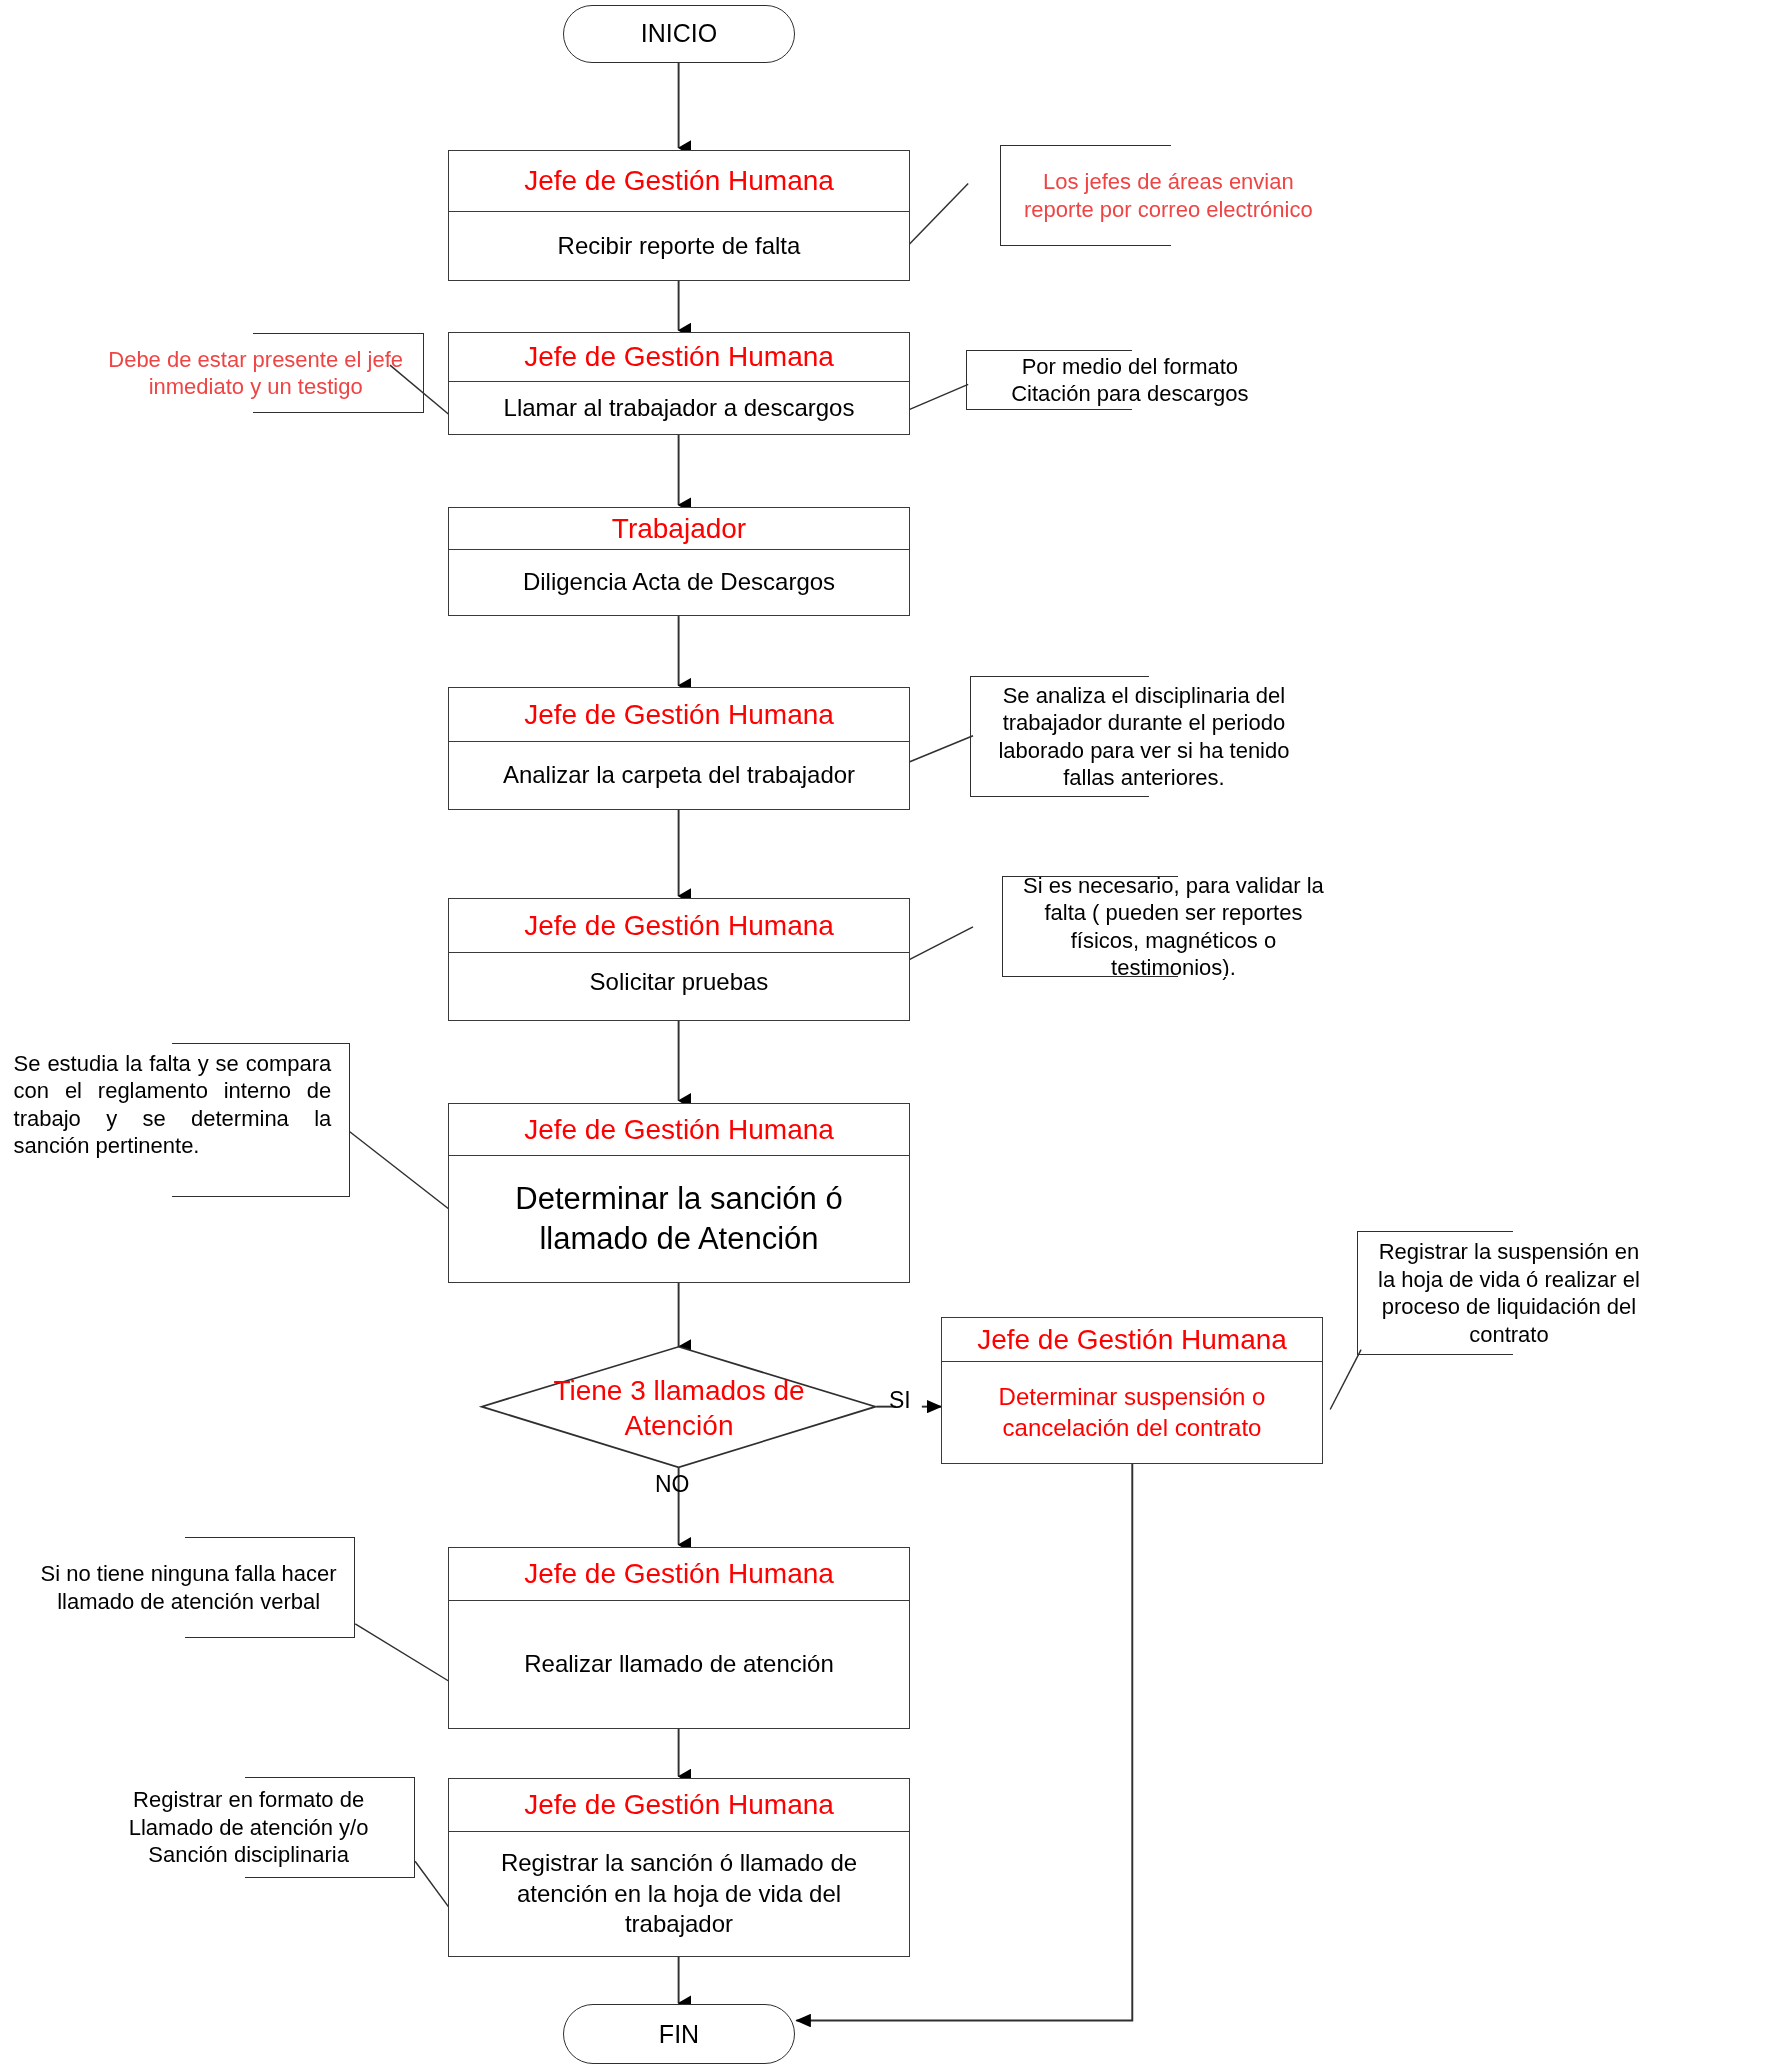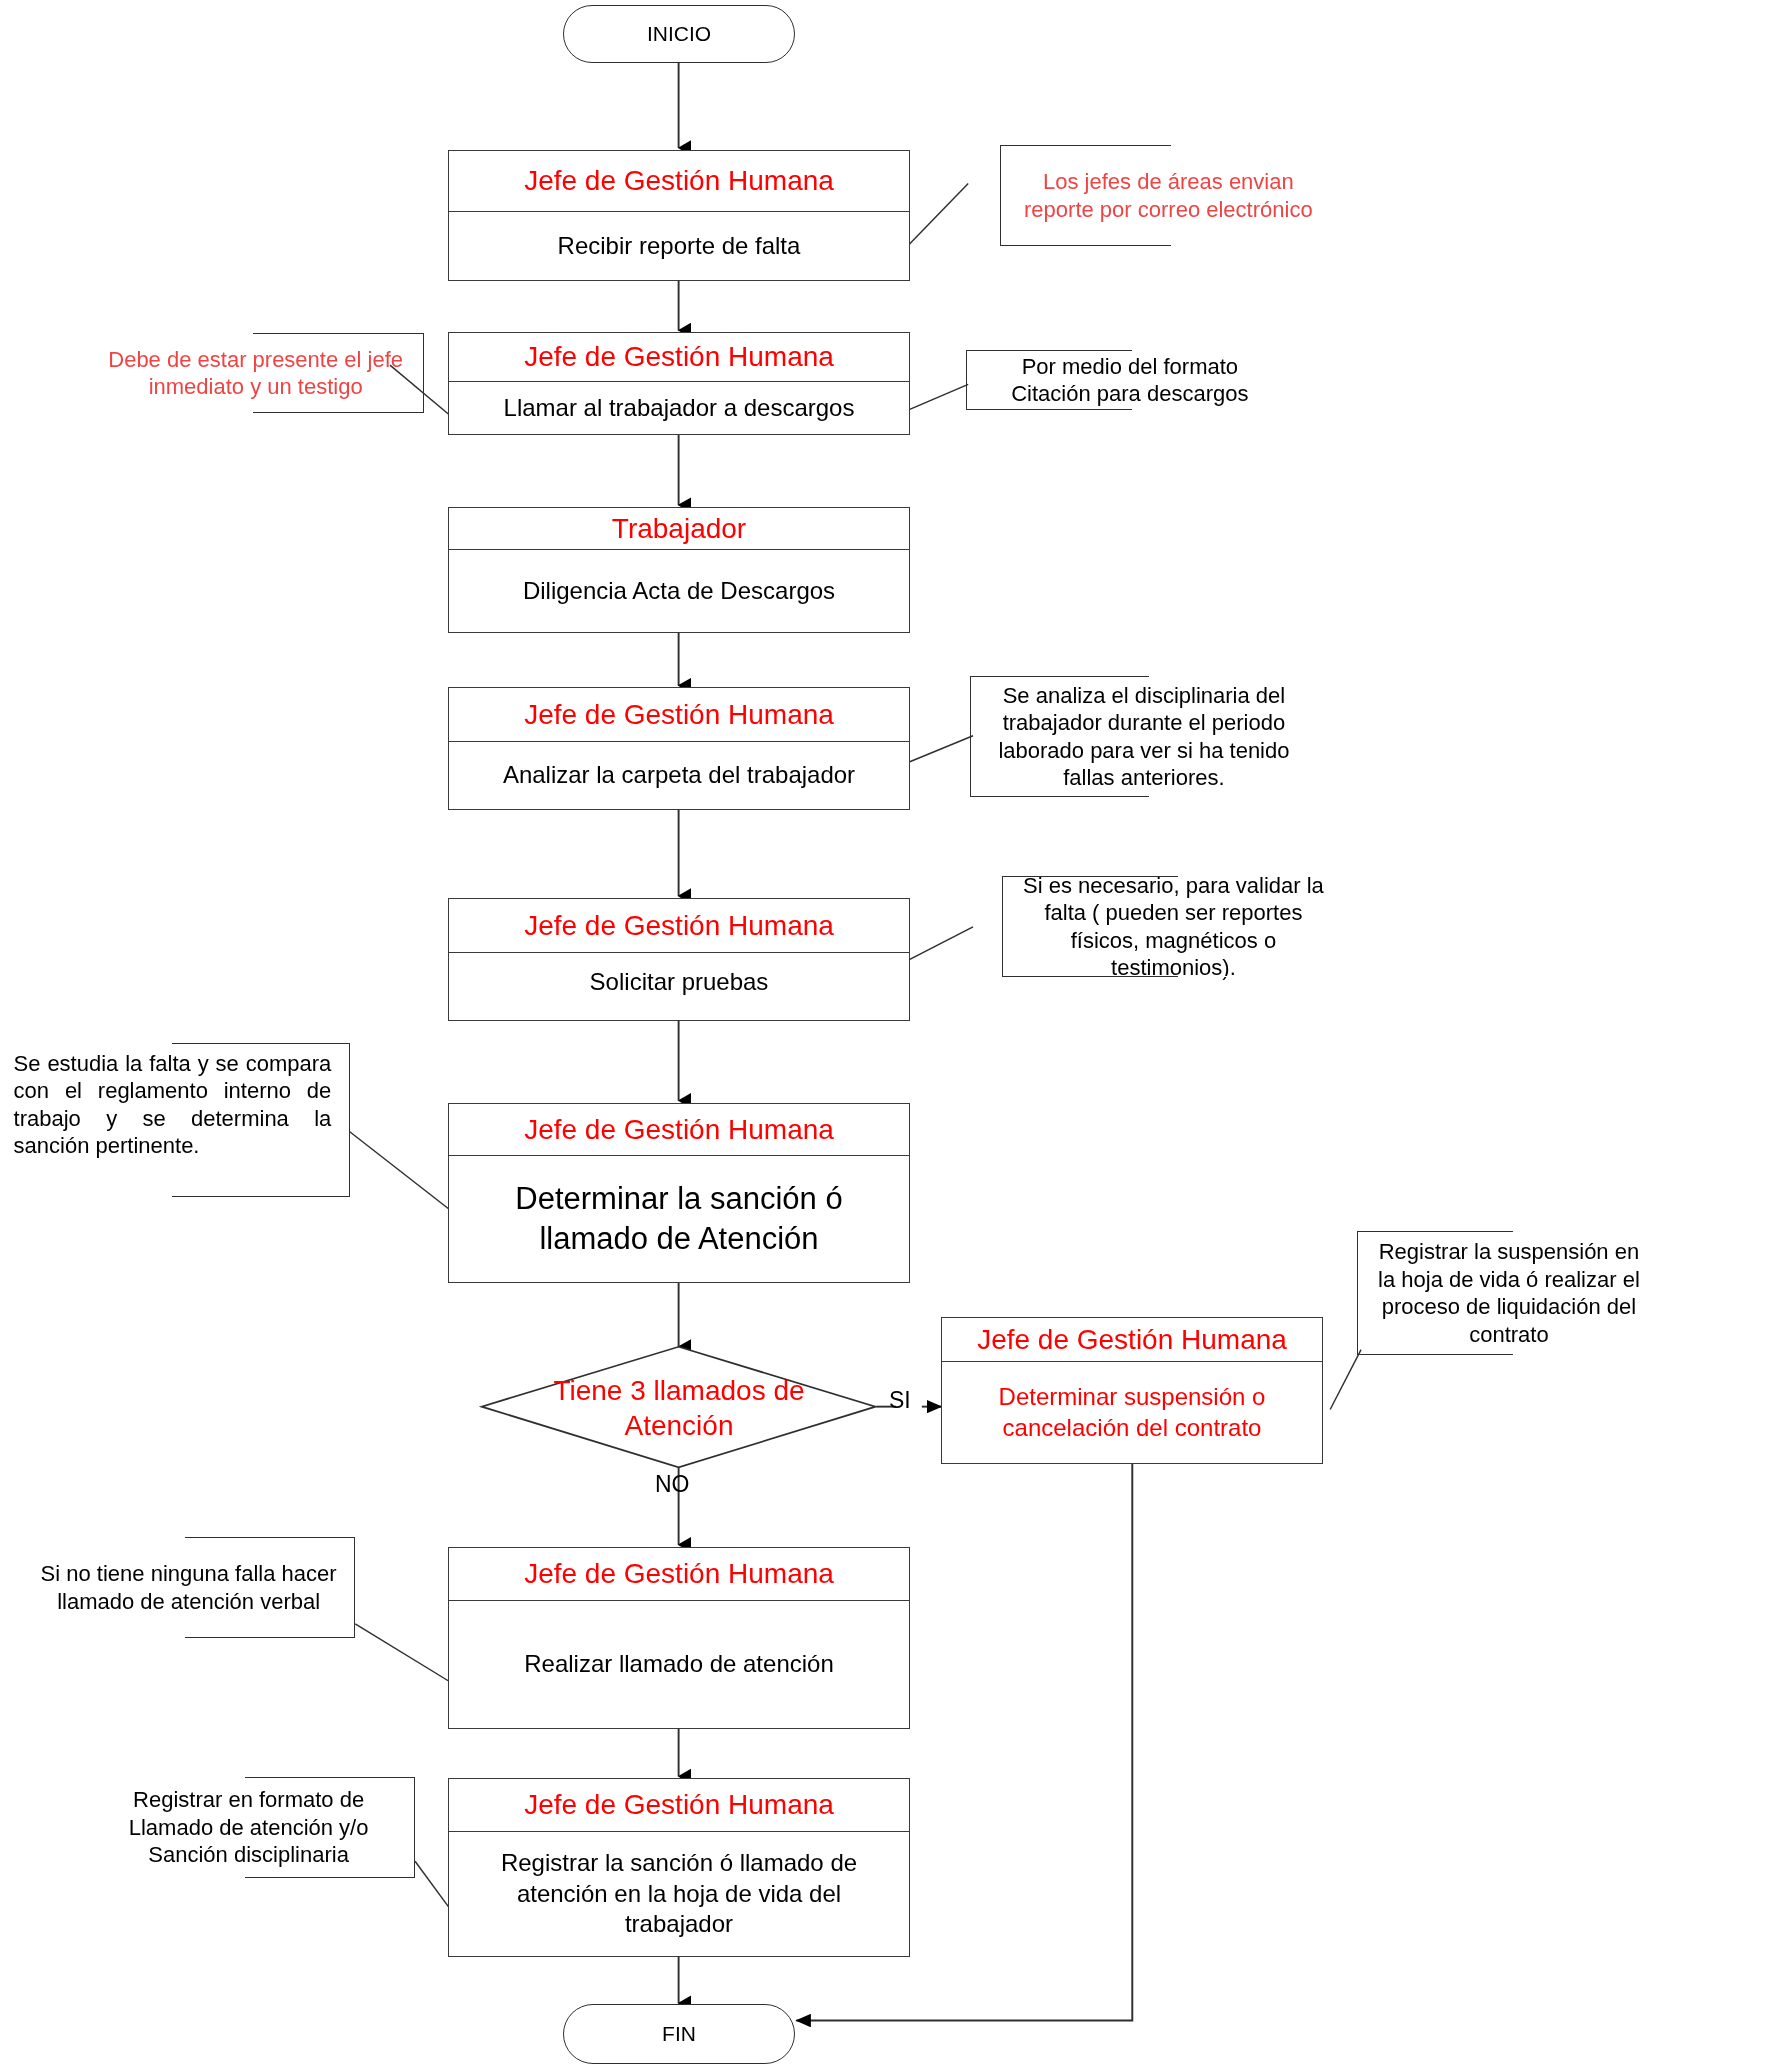--- a/index.html
+++ b/index.html
@@ -64,21 +64,21 @@
   
   .terminator {
     position: absolute;
     box-sizing: border-box;
     border: 1.4px solid #2f2f2f;
     border-radius: 965px;
     background: #ffffff;
     display: flex;
     align-items: center;
     justify-content: center;
-    font-size: 21px;
+    font-size: 25px;
     color: #000000;
   }
   
   .decision {
     position: absolute;
   }
   .decision .dtext {
     position: absolute;
     left: 0;
     top: 0;
@@ -209,21 +209,21 @@
   <div class="node" style="left:448px; top:150px; width:462px; height:131px;">
     <div class="role" style="height:61px;">Jefe de Gestión Humana</div>
     <div class="action">Recibir reporte de falta</div>
   </div>
 
   <div class="node" style="left:448px; top:332px; width:462px; height:103px;">
     <div class="role" style="height:49px;">Jefe de Gestión Humana</div>
     <div class="action">Llamar al trabajador a descargos</div>
   </div>
 
-  <div class="node" style="left:448px; top:507px; width:462px; height:126px;">
+  <div class="node" style="left:448px; top:507px; width:462px; height:109px;">
     <div class="role" style="height:42px;">Trabajador</div>
     <div class="action">Diligencia Acta de Descargos</div>
   </div>
 
   <div class="node" style="left:448px; top:687px; width:462px; height:123px;">
     <div class="role" style="height:54px;">Jefe de Gestión Humana</div>
     <div class="action">Analizar la carpeta del trabajador</div>
   </div>
 
   <div class="node" style="left:448px; top:898px; width:462px; height:123px;">

